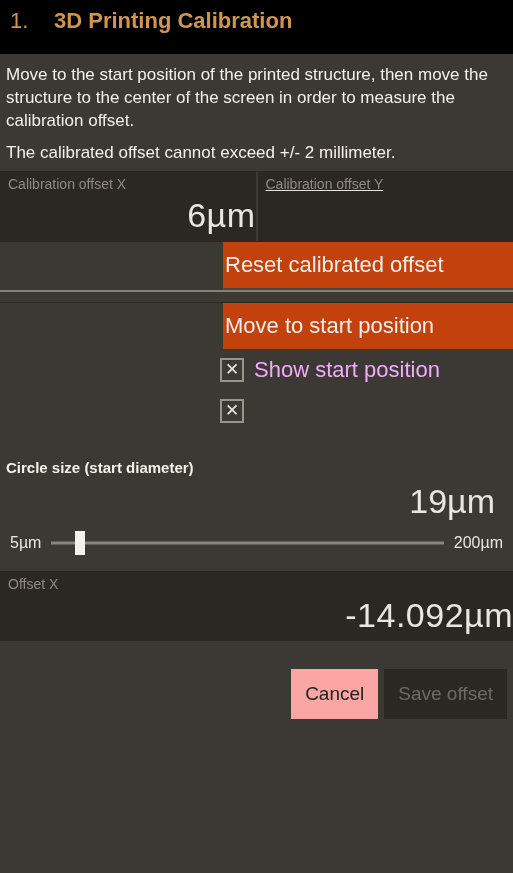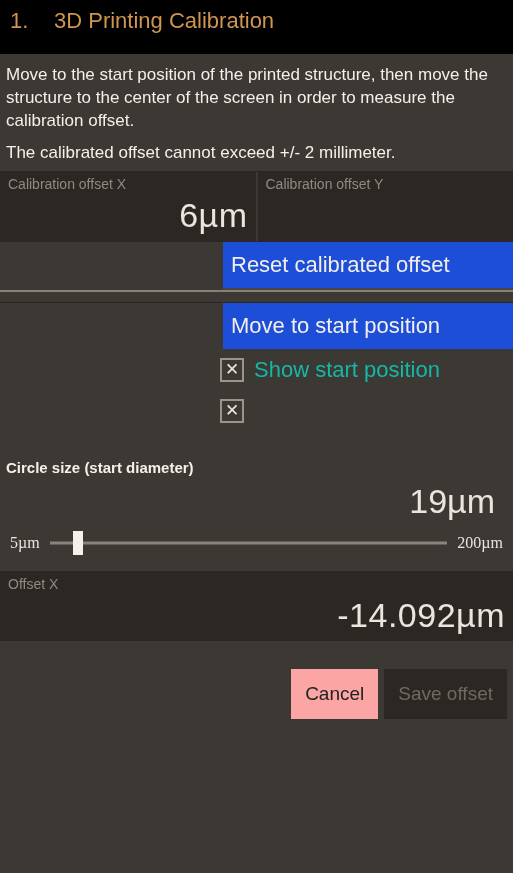--- a/index.html
+++ b/index.html
@@ -13,67 +13,67 @@
   }
   .header {
     display: flex;
     align-items: baseline;
     padding: 8px 10px 20px 10px;
     background: #000;
     color: #d09650;
     font-size: 22px;
   }
   .header .num { width: 44px; }
-  .header .title { font-weight: 400; }
+  .header .title { font-weight: 700; }
   .instr {
     padding: 10px 6px 6px 6px;
     font-size: 17px;
     line-height: 1.35;
     background: #3c3833;
     color: #f4f0ea;
   }
   .note {
     padding: 4px 6px 8px 6px;
     font-size: 17px;
     color: #f4f0ea;
   }
   .two-col {
     display: flex;
     border-top: 1px solid #2a2723;
   }
   .field {
     flex: 1;
     background: #2b2824;
-    padding: 4px 8px 6px 8px;
+    padding: 4px 0 6px 8px;
     position: relative;
   }
-  .field + .field { margin-left: 2px; }
+  .field + .field { margin-left: 2px; text-decoration: underline; }
   .field .label {
     font-size: 14px;
     color: #8f8a83;
   }
   .field .value {
     text-align: right;
     font-size: 34px;
     font-weight: 300;
     color: #e9e5df;
     padding-top: 4px;
     letter-spacing: 0.5px;
   }
   .btn-row {
     display: flex;
     border-top: 1px solid #2a2723;
     background: #3c3833;
   }
   .btn-row .spacer { flex: 1; }
   .big-btn {
-    background: #1d4ed8;
+    background: #c2410c;
     color: #f2eee8;
     font-size: 22px;
-    padding: 10px 8px;
+    padding: 10px 2px;
     border: none;
     text-align: left;
     cursor: pointer;
     min-width: 290px;
   }
   .big-btn.first { border-bottom: 2px solid #4a463f; }
   .divider {
     height: 2px;
     background: #888078;
   }
@@ -91,21 +91,21 @@
     align-items: center;
     justify-content: center;
     font-size: 17px;
     color: #e8e4df;
     cursor: pointer;
     user-select: none;
     line-height: 1;
   }
   .check-label {
     font-size: 22px;
-    color: #14b8a6;
+    color: #f0abfc;
   }
   .section-gap { height: 20px; }
   .circle-label {
     font-size: 15px;
     padding: 8px 6px 0 6px;
     color: #f4f0ea;
     font-weight: 600;
   }
   .circle-value {
     text-align: right;
@@ -117,21 +117,20 @@
   .slider-row {
     display: flex;
     align-items: center;
     padding: 6px 10px 16px 10px;
     gap: 10px;
   }
   .slider-row .minmax {
     font-size: 16px;
     color: #e9e5df;
     white-space: nowrap;
-    font-family: Liberation Serif, serif;
   }
   .slider {
     flex: 1;
     height: 24px;
     position: relative;
     cursor: pointer;
   }
   .track {
     position: absolute;
     top: 50%;

